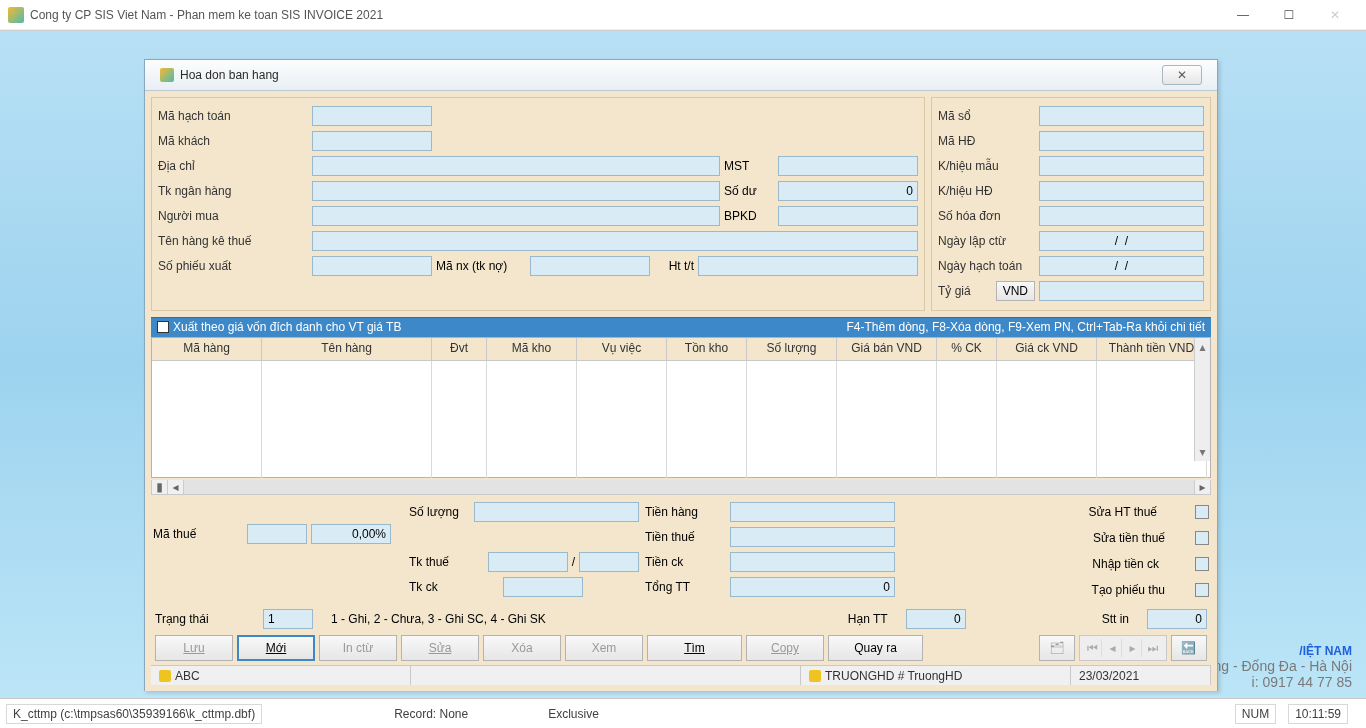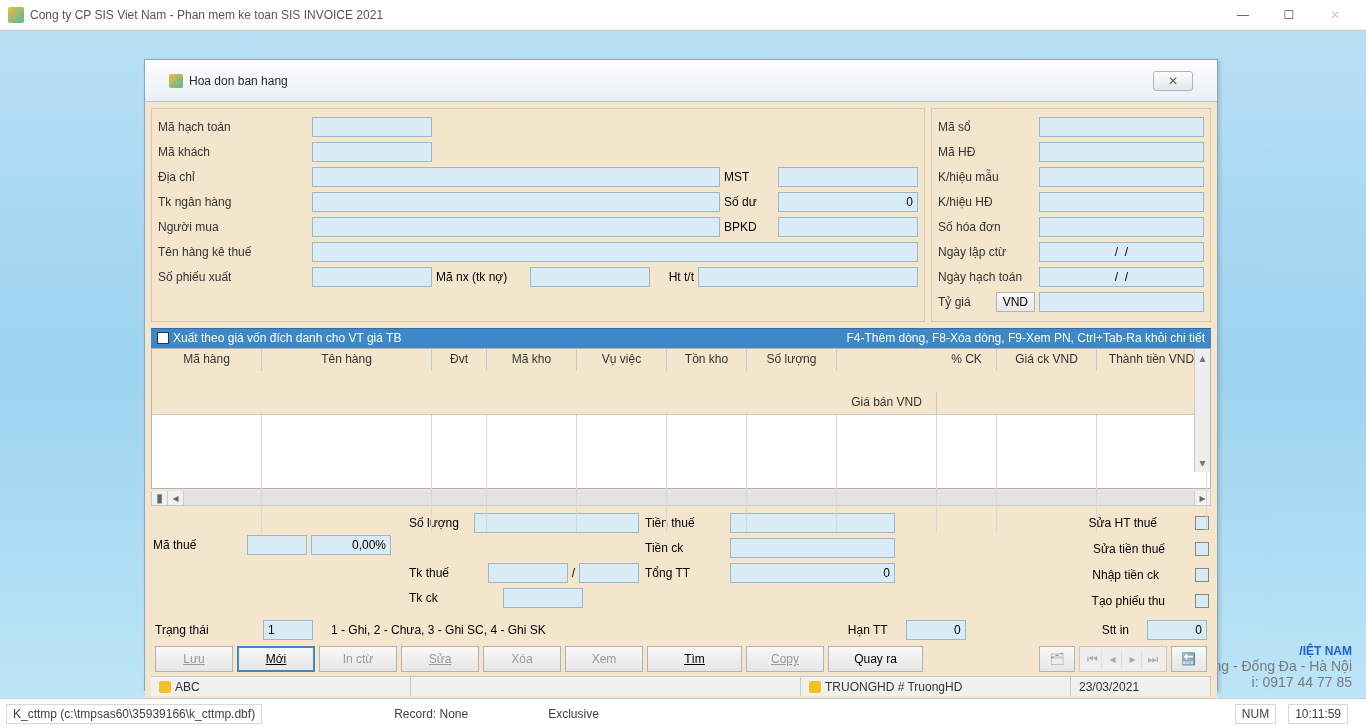--- a/index.html
+++ b/index.html
@@ -8,21 +8,21 @@
   .titlebar .appicon { width:16px; height:16px; margin-right:6px; background:linear-gradient(135deg,#f7b733,#4abdac); border-radius:2px;}
   .titlebar .title { color:#555; flex:1;}
   .titlebar .winbtns { display:flex; }
   .titlebar .winbtn { width:46px; height:30px; display:flex; align-items:center; justify-content:center; color:#555;}
 
   .outer { position:relative; height: 668px; background: linear-gradient(180deg,#b8e0f5 0%, #9dd3ef 50%, #bce5f7 100%); border-top:1px solid #d0d0d0;}
   .bg-text { position:absolute; right:14px; bottom:8px; text-align:right; color:#1f60dc; font-weight:bold;}
   .bg-text .sub { display:block; color:#7a7a7a; font-weight:normal; font-size:14px; }
 
   .dialog { position:absolute; left:144px; top:28px; width:1074px; height:632px; background:#fff; border:1px solid #88a8bf; box-shadow: 2px 2px 4px rgba(0,0,0,0.15);}
-  .dlg-title { height:42px; background: linear-gradient(180deg,#fdfdfd,#e8eff4); border-bottom:1px solid #b8c7d1; display:flex; align-items:center; padding:0 24px;}
+  .dlg-title { height:31px; background: linear-gradient(180deg,#fdfdfd,#e8eff4); border-bottom:1px solid #b8c7d1; display:flex; align-items:center; padding:0 15px;}
   .dlg-title .appicon{ width:14px;height:14px;margin-right:6px;background:linear-gradient(135deg,#f7b733,#4abdac);border-radius:2px;}
   .dlg-title .t { color:#2a2a2a; flex:1;}
   .dlg-title .closebtn { width:40px; height:20px; background: linear-gradient(#fdfdfd,#e6e6e6); border:1px solid #a9b7c1; border-radius:3px; display:flex; align-items:center; justify-content:center; color:#5a5a5a;}
   .dlg-body { height: calc(100% - 30px); background:#f3e6cd; padding:6px; display:flex; flex-direction:column; }
 
   .toprow { display:flex; gap:6px; }
   .panel { background:#f3e6cd; border:1px solid #d8c8a5; padding:6px; }
   .panel.left { flex:1; }
   .panel.right { width:280px; }
 
@@ -196,21 +196,21 @@
 
       <div class="gridwrap">
         <div class="ghead" id="ghead">
             <div class="gh" style="width: 110px;">Mã hàng</div>
             <div class="gh" style="width: 170px;">Tên hàng</div>
             <div class="gh" style="width: 55px;">Đvt</div>
             <div class="gh" style="width: 90px;">Mã kho</div>
             <div class="gh" style="width: 90px;">Vụ việc</div>
             <div class="gh" style="width: 80px;">Tồn kho</div>
             <div class="gh" style="width: 90px;">Số lượng</div>
-            <div class="gh" style="width: 100px; margin-top: 43px;">Giá bán VND</div>
+            <div class="gh" style="width: 100px;">Giá bán VND</div>
             <div class="gh" style="width: 60px;">% CK</div>
             <div class="gh" style="width: 100px;">Giá ck VND</div>
             <div class="gh" style="width: 110px;">Thành tiền VND</div>
           </div>
         <div class="gbody" id="gbody">
             <div class="gcol" style="width: 110px;"></div>
             <div class="gcol" style="width: 170px;"></div>
             <div class="gcol" style="width: 55px;"></div>
             <div class="gcol" style="width: 90px;"></div>
             <div class="gcol" style="width: 90px;"></div>
@@ -255,20 +255,24 @@
               <span>/</span>
               <input class="finput w60" style="">
             </div>
           <div class="srow">
               <div class="sl">Tk ck</div>
               <input class="finput w80" style="">
             </div>
         </div>
         <div class="c3">
           <div class="srow">
+              <div class="sl">Tiền hàng</div>
+              <input class="finput flex1" style="">
+            </div>
+          <div class="srow">
               <div class="sl">Tiền thuế</div>
               <input class="finput flex1" style="">
             </div>
           <div class="srow">
               <div class="sl">Tiền ck</div>
               <input class="finput flex1" style="">
             </div>
           <div class="srow">
               <div class="sl">Tổng TT</div>
               <input class="finput flex1 ro" value="0" style="">

